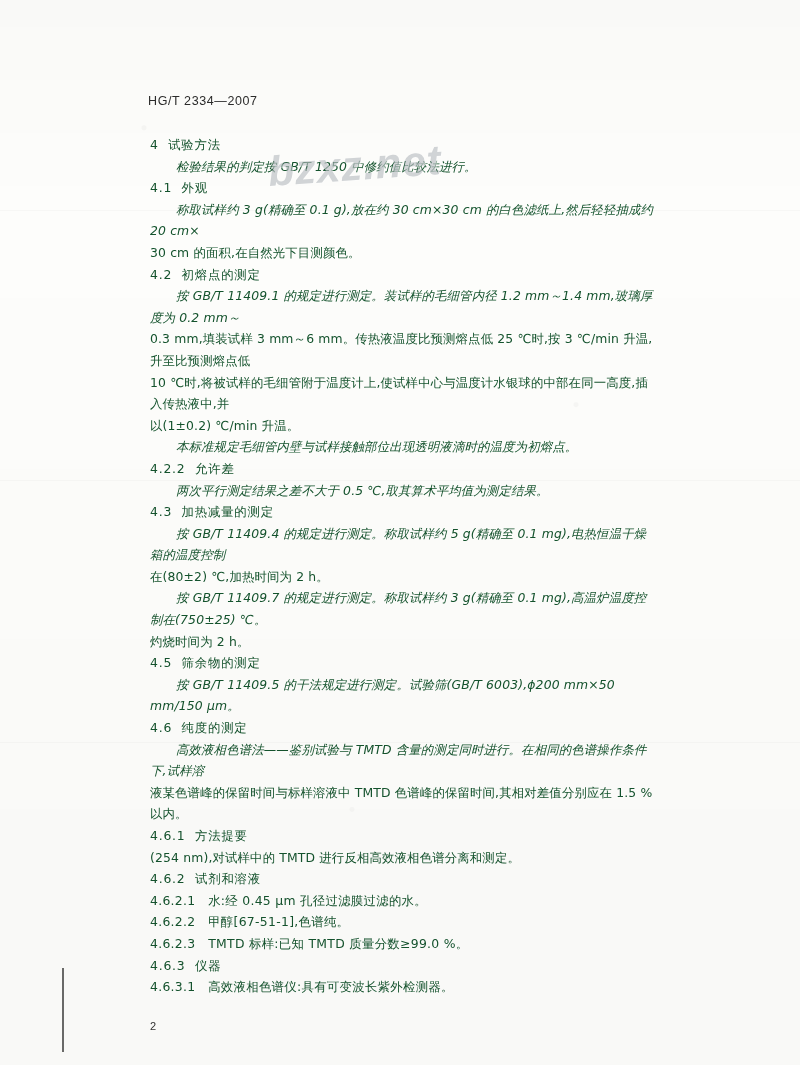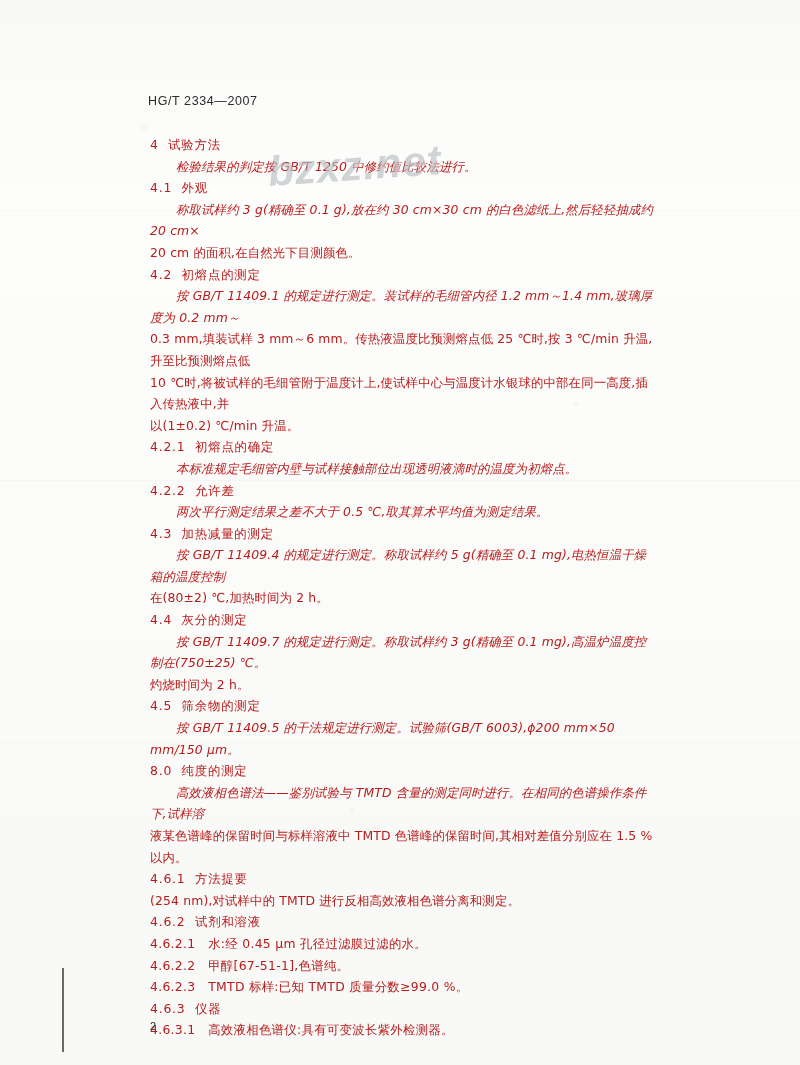--- a/index.html
+++ b/index.html
@@ -61,21 +61,21 @@
     top: 118px;
     width: 505px;
     color: #1d1d1d;
   }
   .line {
     font-family: "DejaVu Sans", sans-serif;
     font-size: 12.4px;
     line-height: 21.6px;
     letter-spacing: 0.15px;
     white-space: pre-wrap;
-    color: #b91c1c;
+    color: #14532d;
   }
   .line.heading {
     font-weight: normal;
     letter-spacing: 0.8px;
   }
   .line.indent1 {
     text-indent: 26px;
     font-style: italic;
   }
   .line.sub {
@@ -122,39 +122,37 @@
 
   <div class="content">
 
     <div class="doc-header">HG/T 2334—2007</div>
 
     <div class="body-block">
       <div class="line heading">4  试验方法</div>
       <div class="line indent1">检验结果的判定按 GB/T 1250 中修约值比较法进行。</div>
       <div class="line heading">4.1  外观</div>
       <div class="line indent1">称取试样约 3 g(精确至 0.1 g),放在约 30 cm×30 cm 的白色滤纸上,然后轻轻抽成约 20 cm×</div>
-      <div class="line">20 cm 的面积,在自然光下目测颜色。</div>
+      <div class="line">30 cm 的面积,在自然光下目测颜色。</div>
       <div class="line heading">4.2  初熔点的测定</div>
       <div class="line indent1">按 GB/T 11409.1 的规定进行测定。装试样的毛细管内径 1.2 mm～1.4 mm,玻璃厚度为 0.2 mm～</div>
       <div class="line">0.3 mm,填装试样 3 mm～6 mm。传热液温度比预测熔点低 25 ℃时,按 3 ℃/min 升温,升至比预测熔点低</div>
       <div class="line">10 ℃时,将被试样的毛细管附于温度计上,使试样中心与温度计水银球的中部在同一高度,插入传热液中,并</div>
       <div class="line">以(1±0.2) ℃/min 升温。</div>
-      <div class="line heading">4.2.1  初熔点的确定</div>
       <div class="line indent1">本标准规定毛细管内壁与试样接触部位出现透明液滴时的温度为初熔点。</div>
       <div class="line heading">4.2.2  允许差</div>
       <div class="line indent1">两次平行测定结果之差不大于 0.5 ℃,取其算术平均值为测定结果。</div>
       <div class="line heading">4.3  加热减量的测定</div>
       <div class="line indent1">按 GB/T 11409.4 的规定进行测定。称取试样约 5 g(精确至 0.1 mg),电热恒温干燥箱的温度控制</div>
       <div class="line">在(80±2) ℃,加热时间为 2 h。</div>
-      <div class="line heading">4.4  灰分的测定</div>
       <div class="line indent1">按 GB/T 11409.7 的规定进行测定。称取试样约 3 g(精确至 0.1 mg),高温炉温度控制在(750±25) ℃。</div>
       <div class="line">灼烧时间为 2 h。</div>
       <div class="line heading">4.5  筛余物的测定</div>
       <div class="line indent1">按 GB/T 11409.5 的干法规定进行测定。试验筛(GB/T 6003),ϕ200 mm×50 mm/150 μm。</div>
-      <div class="line heading">8.0  纯度的测定</div>
+      <div class="line heading">4.6  纯度的测定</div>
       <div class="line indent1">高效液相色谱法——鉴别试验与 TMTD 含量的测定同时进行。在相同的色谱操作条件下,试样溶</div>
       <div class="line">液某色谱峰的保留时间与标样溶液中 TMTD 色谱峰的保留时间,其相对差值分别应在 1.5 % 以内。</div>
       <div class="line heading">4.6.1  方法提要</div>
       <div class="line">(254 nm),对试样中的 TMTD 进行反相高效液相色谱分离和测定。</div>
       <div class="line heading">4.6.2  试剂和溶液</div>
       <div class="line sub">4.6.2.1   水:经 0.45 μm 孔径过滤膜过滤的水。</div>
       <div class="line sub">4.6.2.2   甲醇[67-51-1],色谱纯。</div>
       <div class="line sub">4.6.2.3   TMTD 标样:已知 TMTD 质量分数≥99.0 %。</div>
       <div class="line heading">4.6.3  仪器</div>
       <div class="line sub">4.6.3.1   高效液相色谱仪:具有可变波长紫外检测器。</div>

